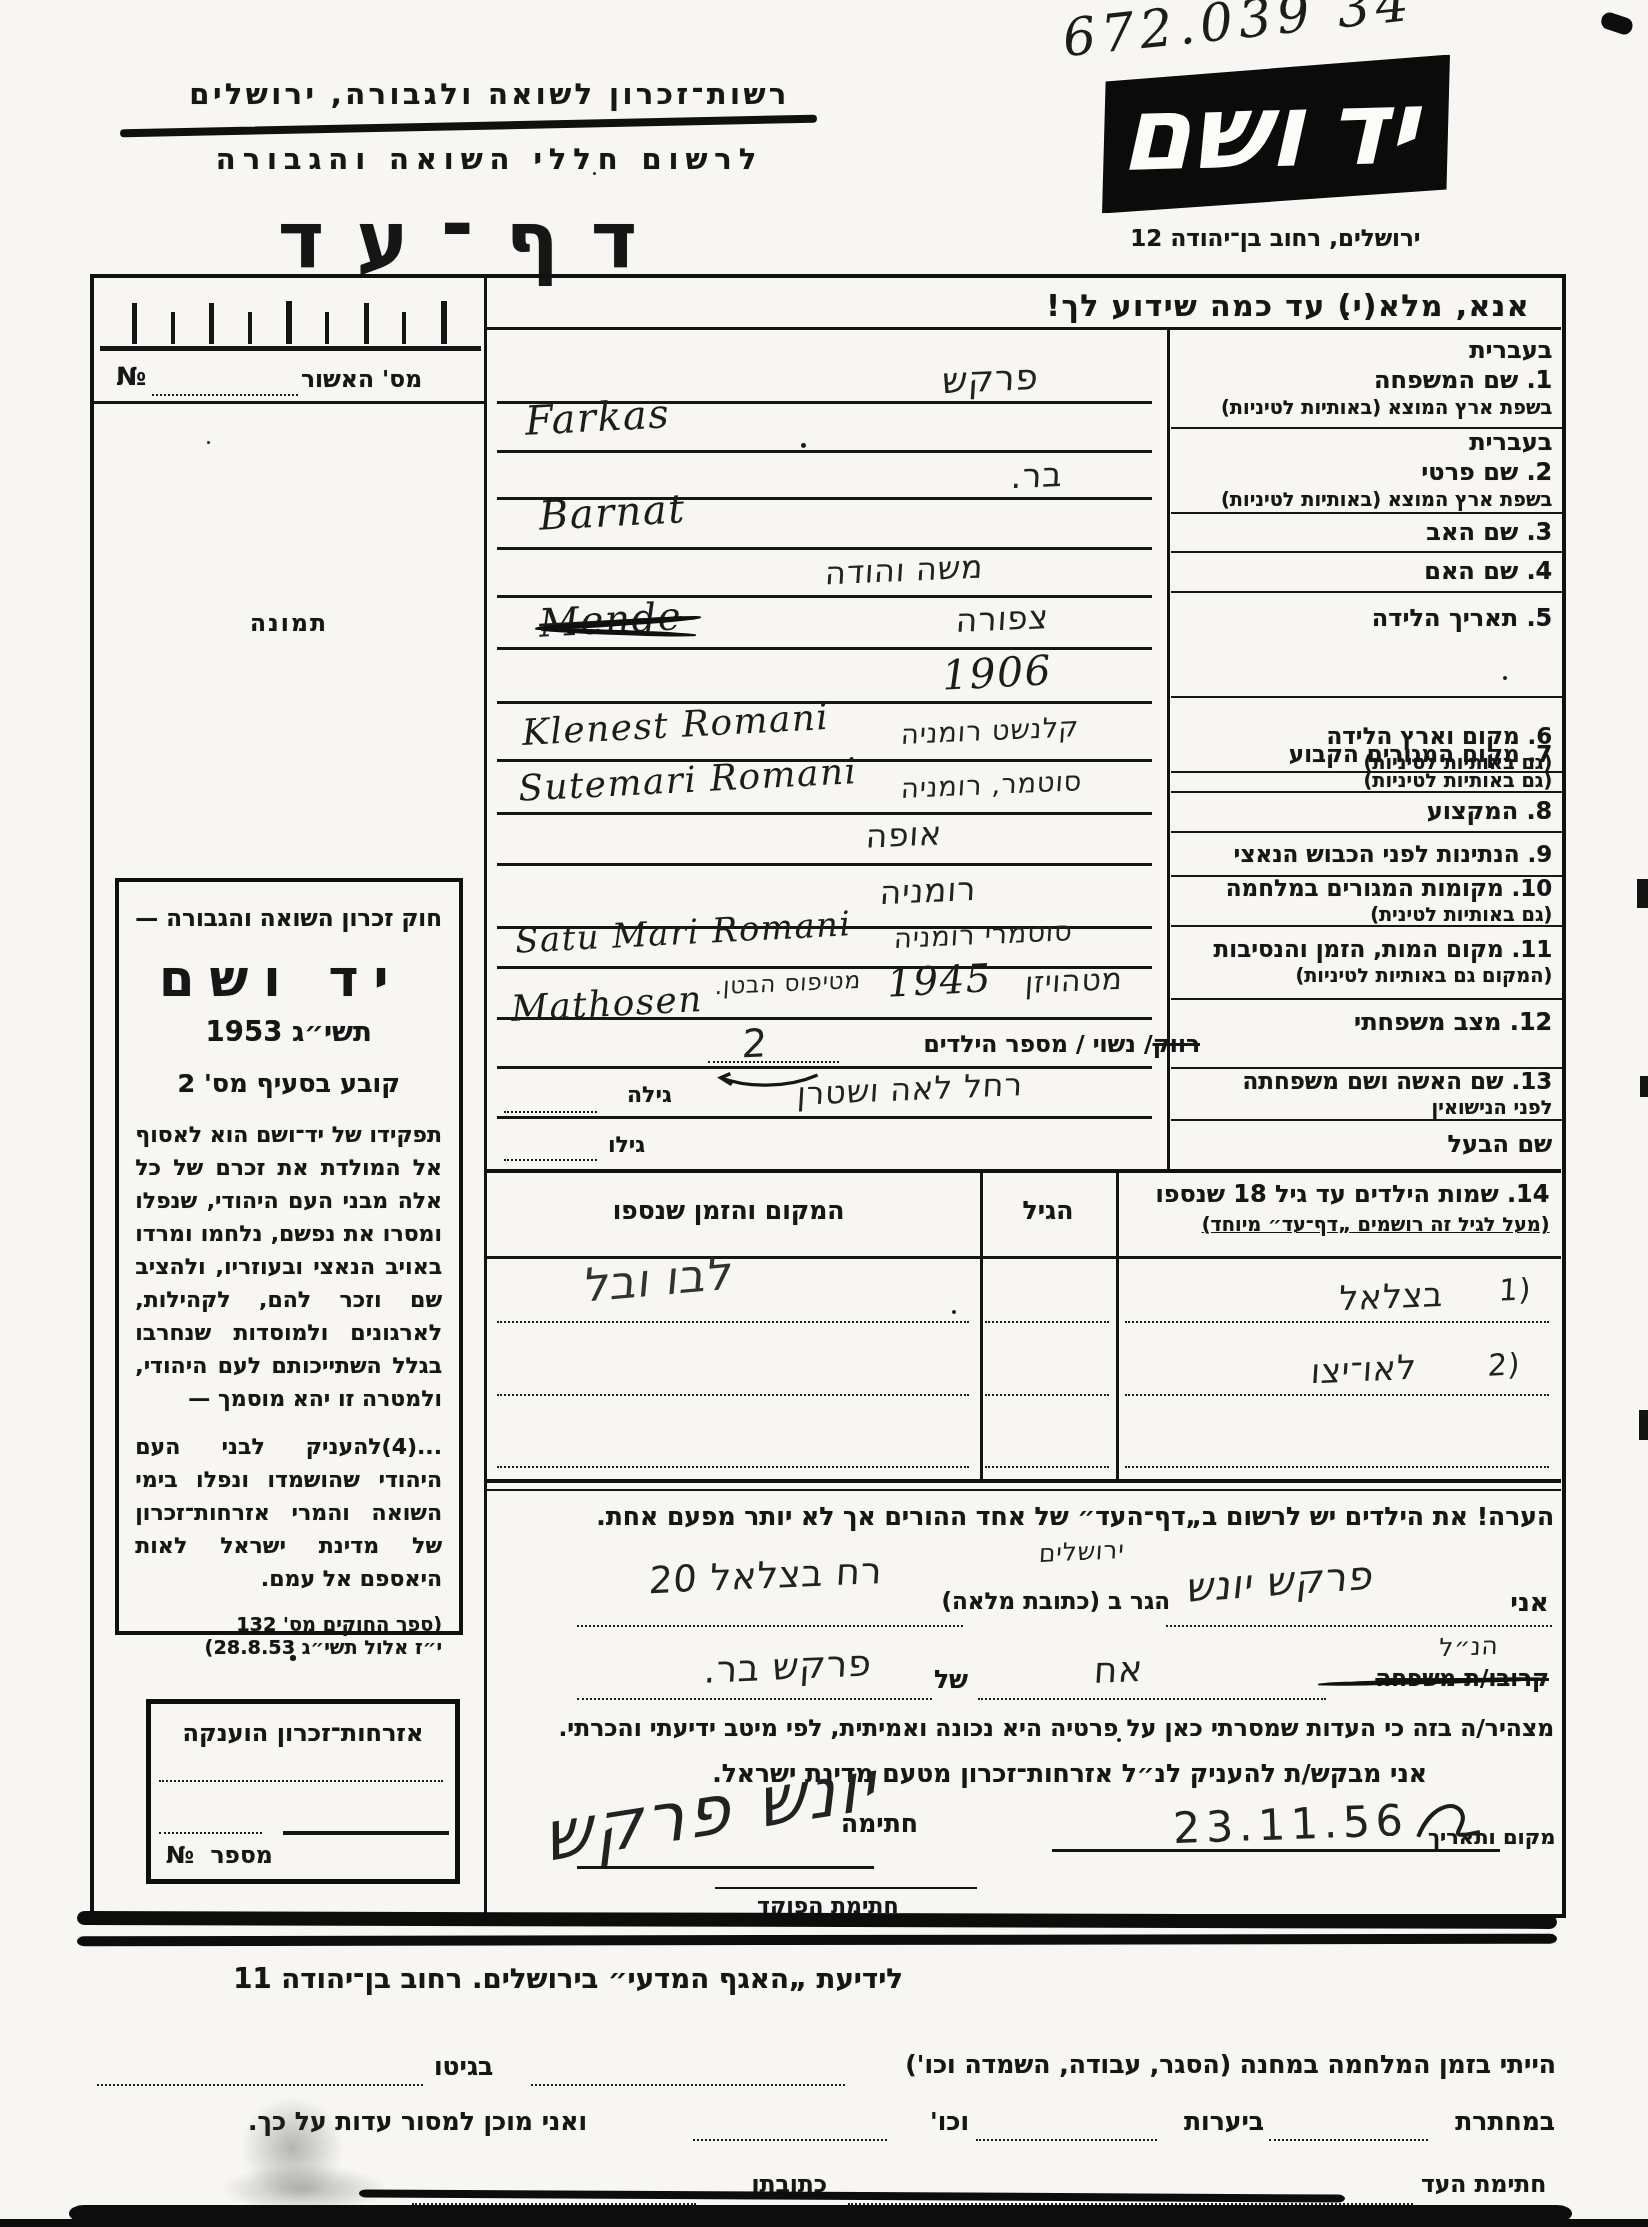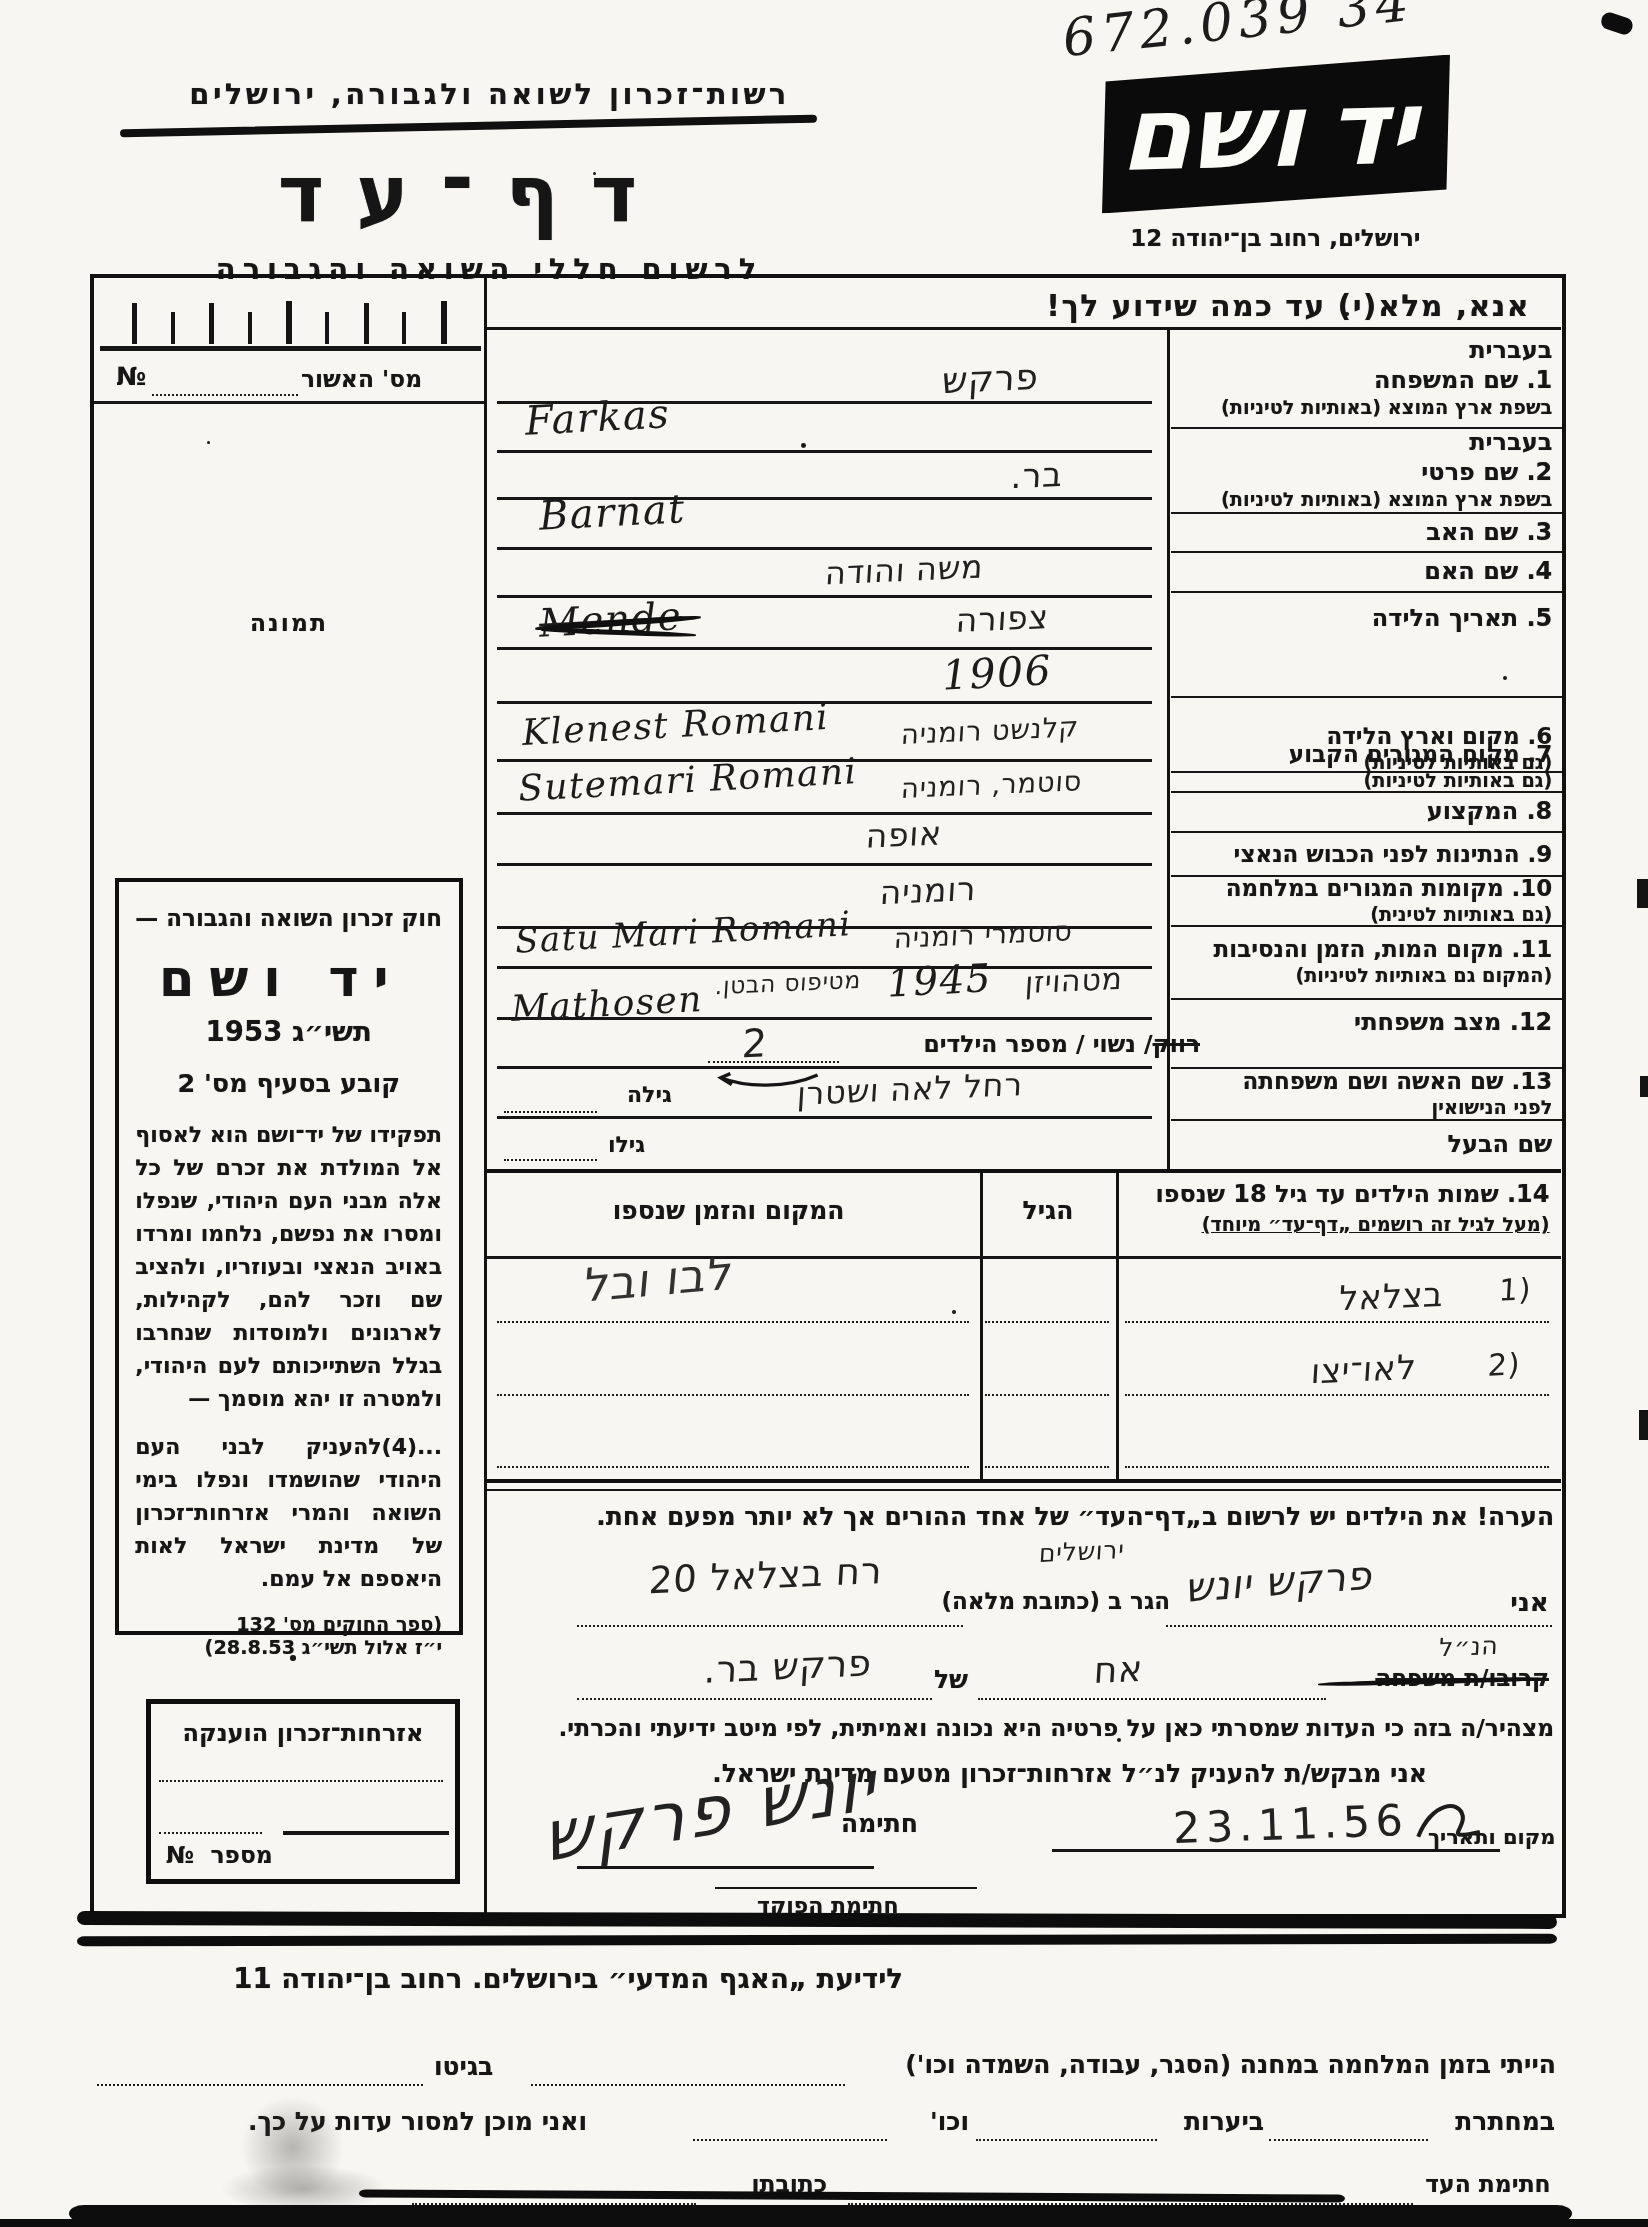--- a/index.html
+++ b/index.html
@@ -36,22 +36,22 @@
 <body>
 
 <div class="page">
 
   <div class="hwl" style="left:1062px;top:-9.7px;font-size:52px;letter-spacing:5.5px;transform:rotate(-6deg);">672.039 34</div>
   <div class="smg" style="left:1601px;top:15px;width:32px;height:16.6px;transform:rotate(18deg);"></div>
 
   <div class="abs" style="left:162px;top:77px;width:655px;text-align:center;">
     <div class="p" style="font-size:29px;letter-spacing:3.4px;">רשות־זכרון לשואה ולגבורה, ירושלים</div>
     <div style="margin:11px auto 0;width:697px;height:7.6px;background:#101010;transform:rotate(-1.2deg);border-radius:4.1px/50%;"></div>
+    <div class="p" style="margin-top:12.4px;font-size:29px;letter-spacing:6.9px;">לרשום חללי השואה והגבורה</div>
     <div class="p" style="margin-top:18px;font-size:79px;letter-spacing:32px;padding-right:32px;">דף־עד</div>
-    <div class="p" style="margin-top:12.4px;font-size:29px;letter-spacing:6.9px;">לרשום חללי השואה והגבורה</div>
   </div>
 
   <div class="abs" style="left:1100px;top:59px;width:352px;height:150px;background:#0b0b0b;
        clip-path:polygon(2% 12%,100% 0,98% 90%,0 100%);transform:rotate(-1.5deg);text-align:center;">
     <span style="display:inline-block;color:#fbfbf8;font-weight:700;font-size:102px;line-height:143px;
           transform:skewX(-14deg);word-spacing:-12.4px;">יד ושם</span>
   </div>
   <div class="p abs" style="left:1048px;top:225px;width:455px;text-align:center;font-size:23px;">ירושלים, רחוב בן־יהודה 12</div>
 
   <div class="mainbox">
@@ -298,21 +298,21 @@
   <div class="dln" style="left:97px;top:2084px;width:326px;"></div>
 
   <div class="p abs" style="left:1434px;top:2107px;width:121px;font-size:25px;text-align:right;">במחתרת</div>
   <div class="dln" style="left:1269px;top:2139px;width:159px;"></div>
   <div class="p abs" style="left:1164px;top:2107px;width:100px;font-size:25px;">ביערות</div>
   <div class="dln" style="left:976px;top:2139px;width:181px;"></div>
   <div class="p abs" style="left:895px;top:2107px;width:74px;font-size:25px;">וכו'</div>
   <div class="dln" style="left:693px;top:2139px;width:194px;"></div>
   <div class="p abs" style="left:248px;top:2107px;width:434px;font-size:25px;text-align:left;">ואני מוכן למסור עדות על כך.</div>
 
-  <div class="p abs" style="left:1421px;top:2170px;width:134px;font-size:23.4px;text-align:center;">חתימת העד</div>
+  <div class="p abs" style="left:1421px;top:2170px;width:134px;font-size:23.4px;text-align:left;">חתימת העד</div>
   <div class="dln" style="left:848px;top:2203px;width:565px;"></div>
   <div class="p abs" style="left:703px;top:2170px;width:124px;font-size:23.4px;">כתובתו</div>
   <div class="dln" style="left:412px;top:2203px;width:284px;"></div>
 
   <div class="blob" style="left:241px;top:2096px;width:103px;height:103px;"></div>
   <div class="blob" style="left:221px;top:2165px;width:166px;height:48px;"></div>
   <div class="smg" style="left:359px;top:2192px;width:986px;height:8.3px;transform:rotate(.3deg);"></div>
   <div class="smg" style="left:69px;top:2205px;width:1503px;height:16.6px;border-radius:20.7px/70%;"></div>
   <div class="smg" style="left:0px;top:2219px;width:1648px;height:8.3px;border-radius:0;"></div>
 

